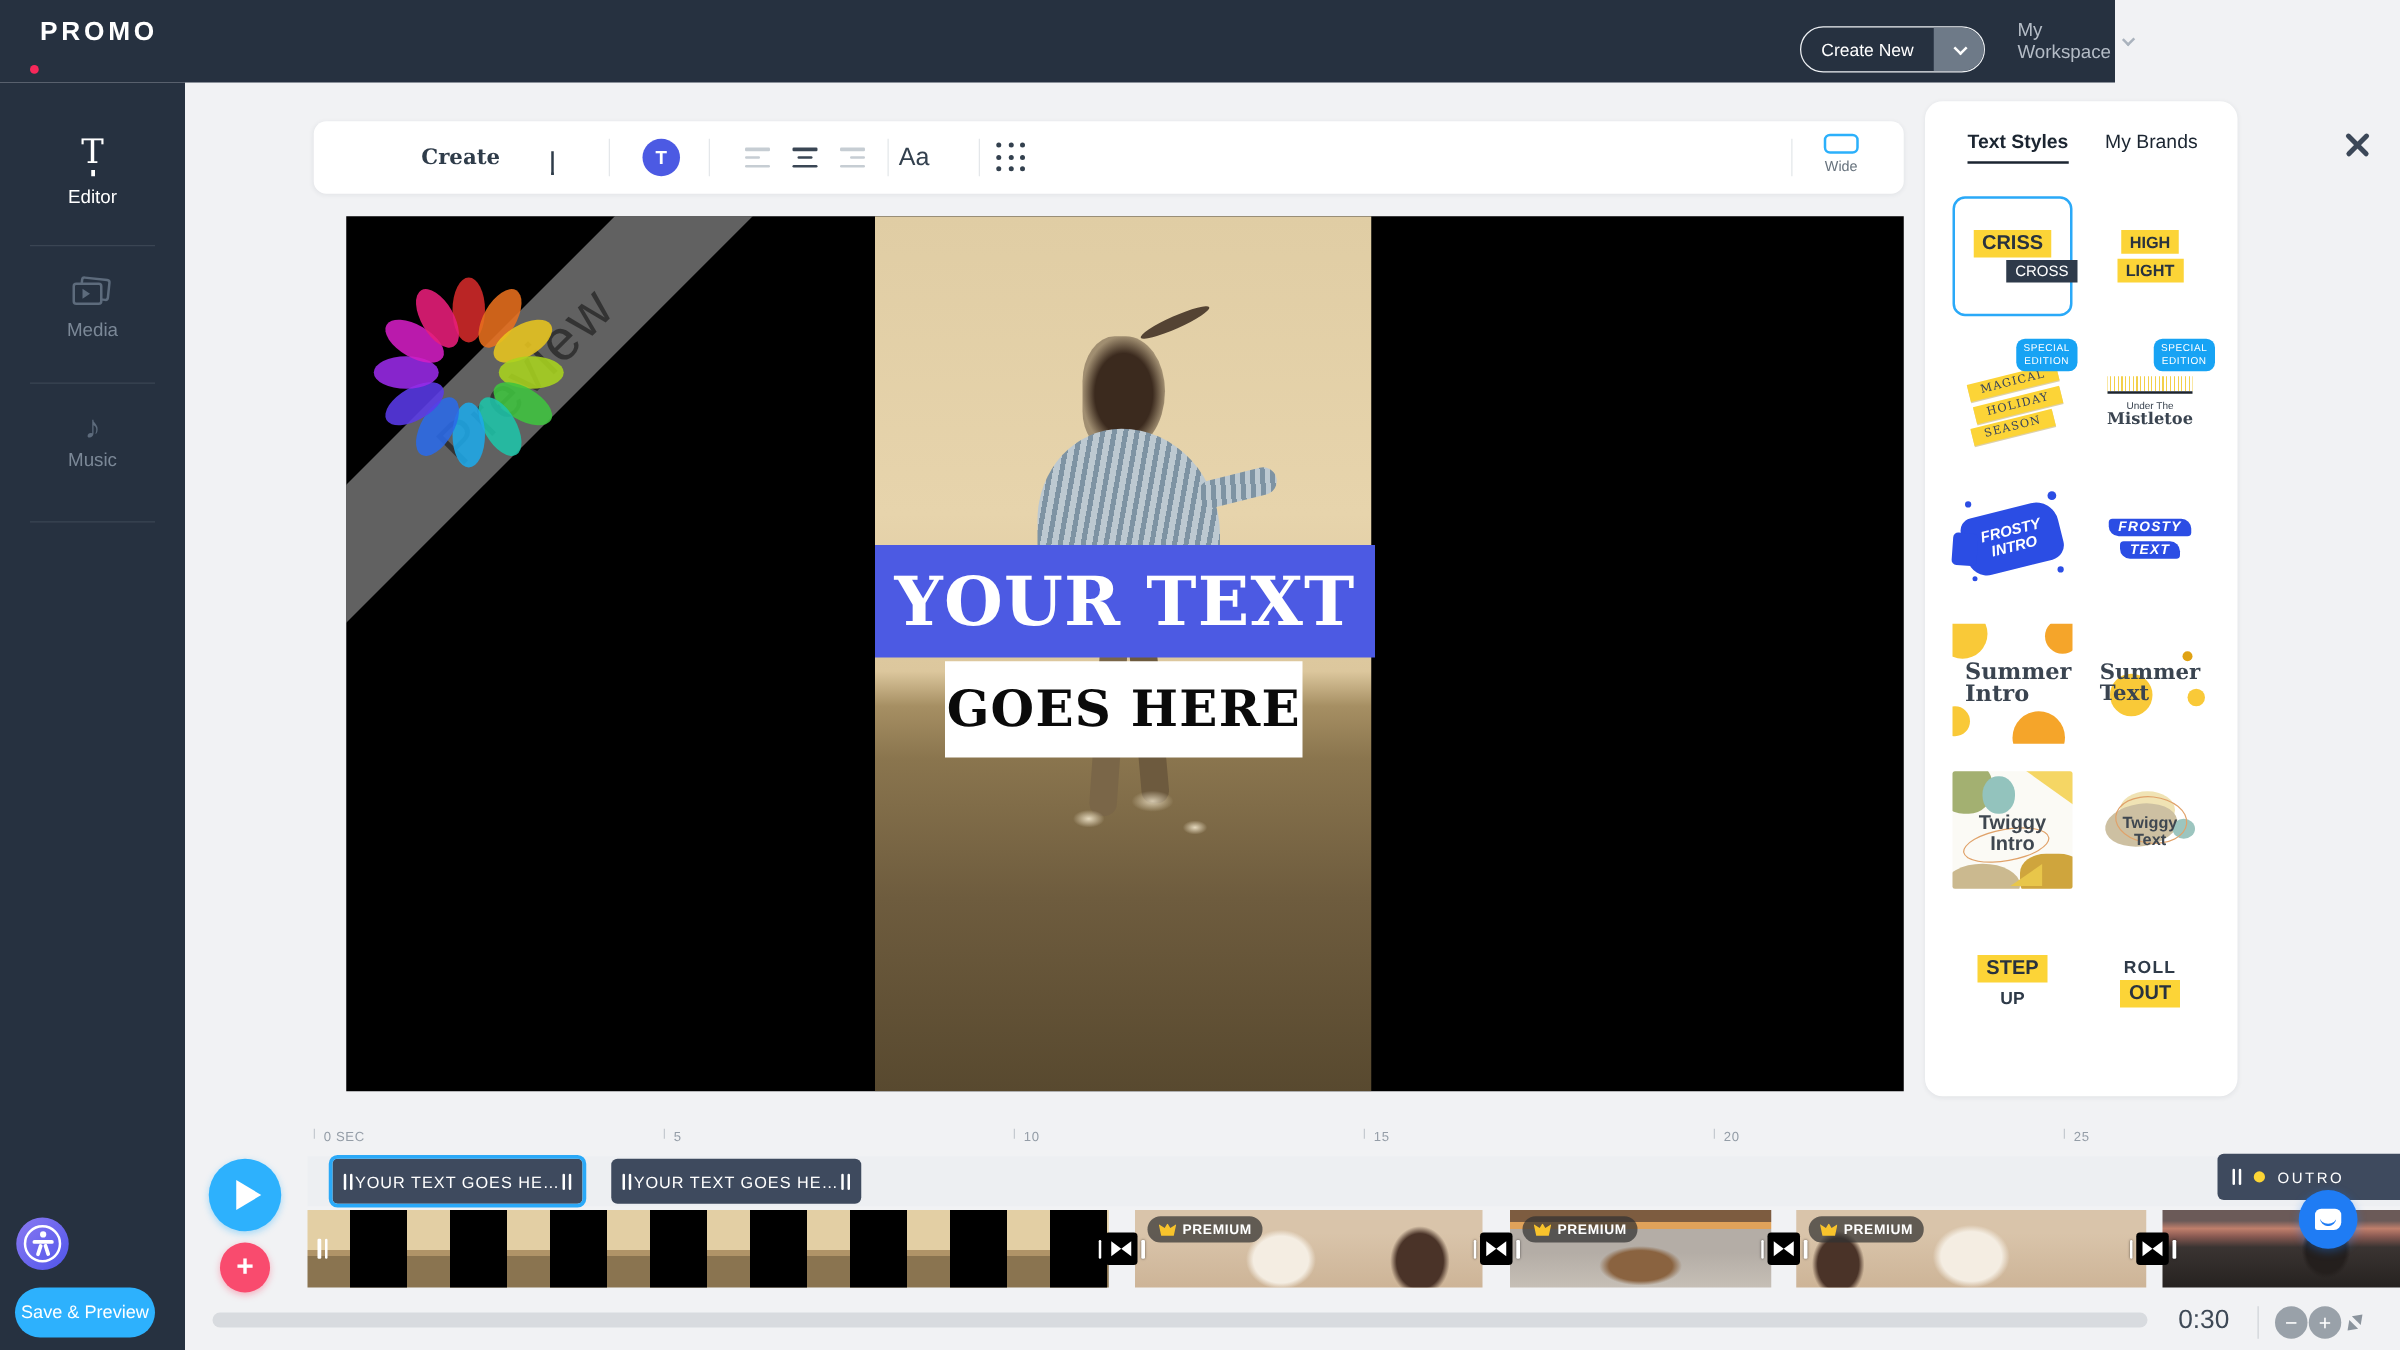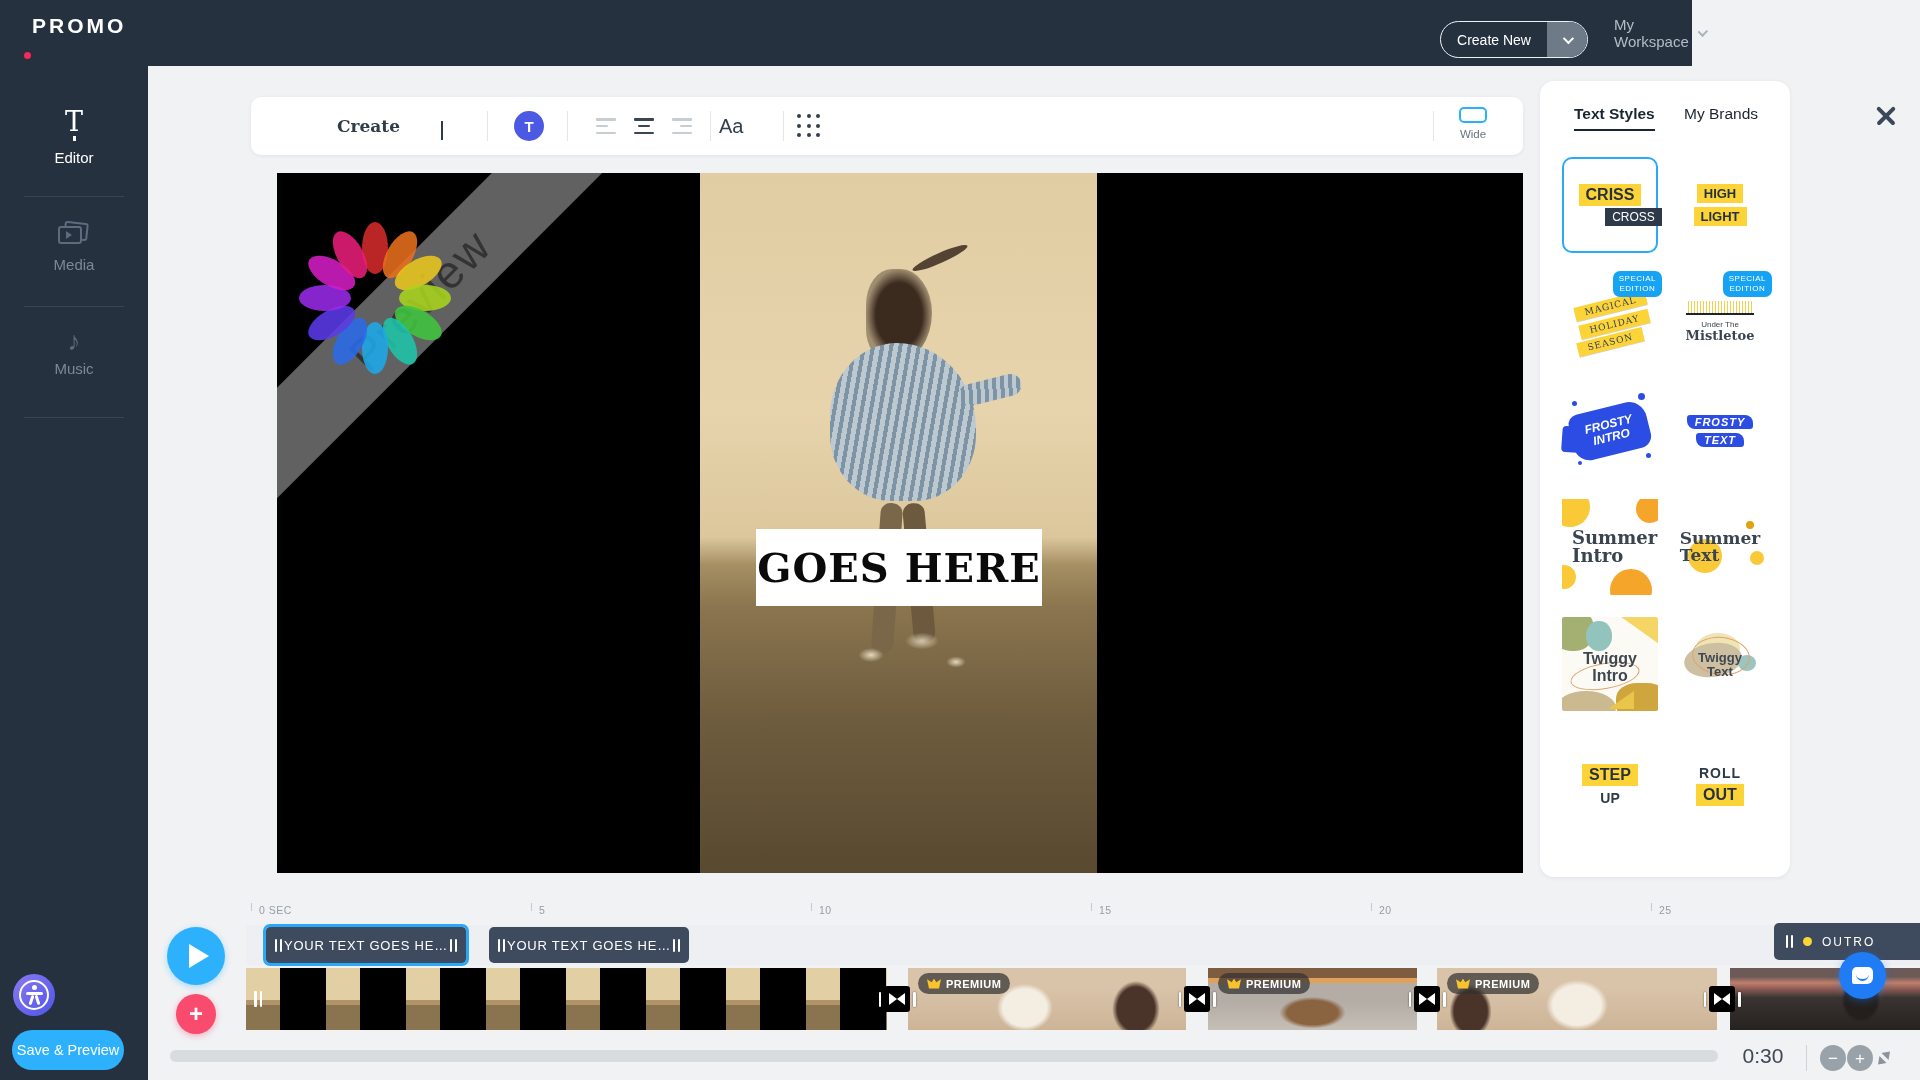--- a/index.html
+++ b/index.html
@@ -276,20 +276,23 @@
       <span class="petal" style="background:#a8d41e; transform:rotate(90deg)  translateY(-24px);"></span>
       <span class="petal" style="background:#3fc43f; transform:rotate(120deg) translateY(-24px);"></span>
       <span class="petal" style="background:#1ec4a8; transform:rotate(150deg) translateY(-24px);"></span>
       <span class="petal" style="background:#1ea8e8; transform:rotate(180deg) translateY(-24px);"></span>
       <span class="petal" style="background:#2a6ae8; transform:rotate(210deg) translateY(-24px);"></span>
       <span class="petal" style="background:#5a3ae8; transform:rotate(240deg) translateY(-24px);"></span>
       <span class="petal" style="background:#9a2ae8; transform:rotate(270deg) translateY(-24px);"></span>
       <span class="petal" style="background:#d41ec4; transform:rotate(300deg) translateY(-24px);"></span>
       <span class="petal" style="background:#e81e7a; transform:rotate(330deg) translateY(-24px);"></span>
     </div>
+    <div class="txt-blue">
+      <span>YOUR TEXT</span>
+    </div>
     <div class="txt-white">
       <span>GOES HERE</span>
     </div>
   </div>
 
   <aside class="panel">
     <div class="tab active" style="left:34px;">Text Styles</div>
     <div class="tab" style="left:144px;">My Brands</div>
 
     <div class="thumb sel" style="left:22px; top:76px;">

